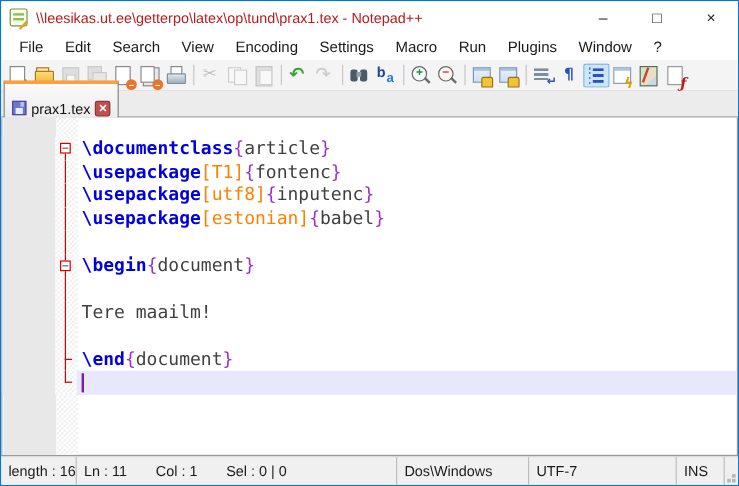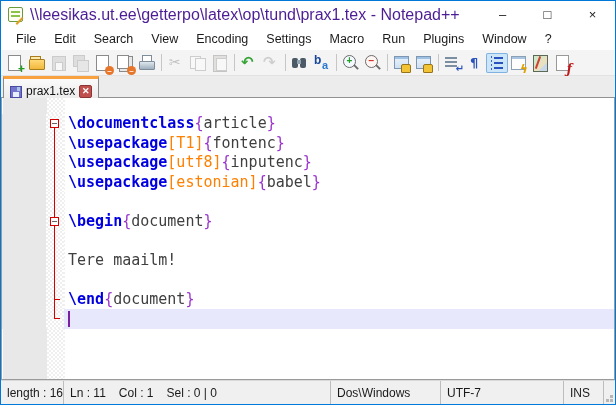--- a/index.html
+++ b/index.html
@@ -15,21 +15,21 @@
     background:#fff;
     display:flex;flex-direction:column;
     position:relative;
   }
 
   
   .titlebar{height:27px;background:#fff;display:flex;align-items:center;padding-left:7px;flex:0 0 auto}
   .npp-icon{width:15px;height:15px;background:#fdfdf4;border:1px solid #6a9a3c;position:relative;flex:0 0 auto;border-radius:2px}
   .npp-icon::before{content:"";position:absolute;left:2px;top:3px;width:9px;height:2px;background:#8bc34a;box-shadow:0 4px 0 #8bc34a}
   .npp-icon::after{content:"";position:absolute;right:-2px;bottom:-1px;width:9px;height:2px;background:#e0a020;transform:rotate(-45deg)}
-  .title-text{font-size:16px;color:#4c1d95;margin-left:7px;white-space:nowrap;overflow:hidden}
+  .title-text{font-size:12px;color:#b91c1c;margin-left:7px;white-space:nowrap;overflow:hidden}
   .win-controls{margin-left:auto;display:flex;height:100%}
   .win-btn{width:45px;display:flex;align-items:center;justify-content:center;font-size:13px;color:#222;cursor:default}
 
   
   .menubar{height:22px;background:#fff;display:flex;align-items:center;padding:0 6px;flex:0 0 auto}
   .menu-item{font-size:12.5px;color:#1a1a1a;padding:2px 9px}
 
   
   .toolbar{height:26px;background:#f4f4f4;display:flex;align-items:center;padding:0 3px;flex:0 0 auto;border-bottom:1px solid #e2e2e2}
   .tb-sep{width:1px;height:17px;background:#c6c6c6;margin:0 3px;flex:0 0 auto}
@@ -75,21 +75,21 @@
   .ic-show-indent-guide::after{content:"";position:absolute;left:8px;top:4px;width:9px;height:12px;background:repeating-linear-gradient(#2a52be 0 2px,transparent 2px 5px)}
   .ic-user-defined-language::before{content:"";position:absolute;left:3px;top:3px;width:13px;height:12px;background:#fdfdfd;border:1px solid #8aa0b4;box-shadow:inset 0 2px 0 #a8c4e0}
   .ic-user-defined-language::after{content:"ϟ";position:absolute;right:2px;bottom:-2px;color:#e0a000;font:bold 12px/12px "DejaVu Sans",sans-serif}
   .ic-document-map::before{content:"";position:absolute;left:3px;top:2px;width:13px;height:15px;background:linear-gradient(135deg,#cfe8c8 0 40%,#e8e0c0 40% 70%,#c8d8ea 70%);border:1px solid #5a6a54}
   .ic-document-map::after{content:"";position:absolute;left:7px;top:3px;width:2px;height:13px;background:#d04030;transform:rotate(20deg)}
   .ic-function-list::before{content:"";position:absolute;left:4px;top:2px;width:11px;height:14px;background:#fff;border:1px solid #999}
   .ic-function-list::after{content:"ƒ";position:absolute;right:2px;bottom:-2px;color:#c01818;font:italic bold 12px/12px "DejaVu Serif",serif}
 
   
   .tabbar{height:22px;background:#ececec;display:flex;align-items:flex-end;padding-left:2px;flex:0 0 auto;border-bottom:1px solid #919191}
-  .tab{height:22px;display:flex;align-items:flex-end;gap:4px;padding:0 6px;background:linear-gradient(#fafafa,#ececec);
+  .tab{height:22px;display:flex;align-items:flex-start;gap:4px;padding:14px 6px;background:linear-gradient(#fafafa,#ececec);
        border:1px solid #8a8a8a;border-bottom:none;border-top:3px solid var(--tabaccent);position:relative;margin-bottom:-1px}
   .tab-floppy{width:12px;height:12px;background:#7474cc;border:1px solid #4a4aa0;position:relative;flex:0 0 auto}
   .tab-floppy::before{content:"";position:absolute;left:2px;bottom:0;width:6px;height:5px;background:#e8f0ff}
   .tab-floppy::after{content:"";position:absolute;right:1px;top:0;width:3px;height:4px;background:#aac4e8}
   .tab-label{font-size:12px;color:#111;white-space:nowrap}
   .tab-close{width:13px;height:13px;background:#c0504d;border:1px solid #8b3535;border-radius:2px;color:#fff;
              font:bold 9px/11px "Liberation Sans",sans-serif;text-align:center;flex:0 0 auto}
 
   
   .editor{flex:1 1 auto;background:#fff;border:1px solid #9a9a9a;border-top:none;overflow:hidden;position:relative;
@@ -121,21 +121,21 @@
   .s-br{color:var(--br)}
   .s-opt{color:var(--opt)}
   .s-tx{color:var(--tx)}
   .caret{position:absolute;left:4px;top:2px;width:2px;height:16px;background:var(--caret)}
 
   
   .statusbar{height:24px;background:#f0f0f0;border-top:1px solid #d9d9d9;display:flex;align-items:center;flex:0 0 auto;
              font-size:12px;color:#1a1a1a;position:relative}
   .sb-sec{height:100%;display:flex;align-items:center;padding-left:6px;border-right:1px solid #bdbdbd;white-space:nowrap;overflow:hidden}
   .sb-length{width:63px}
-  .sb-pos{width:267px;gap:13px}
+  .sb-pos{width:267px;gap:24px}
   .sb-eol{width:110px}
   .sb-enc{width:123px}
   .sb-ins{width:40px}
   .grip{position:absolute;right:2px;bottom:2px;width:3px;height:3px;background:#a8a8a8;
         box-shadow:-4px 0 0 #a8a8a8,0 -4px 0 #a8a8a8;opacity:.8}
 </style>
 </head>
 <body>
 
 <div class="titlebar">

